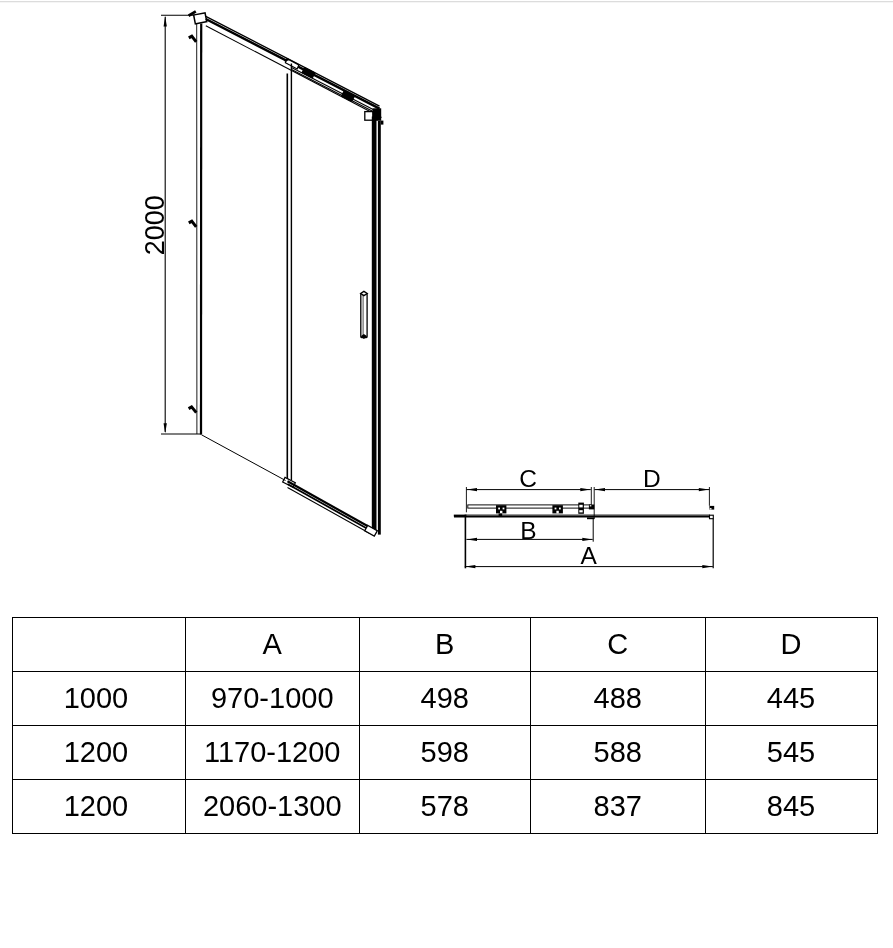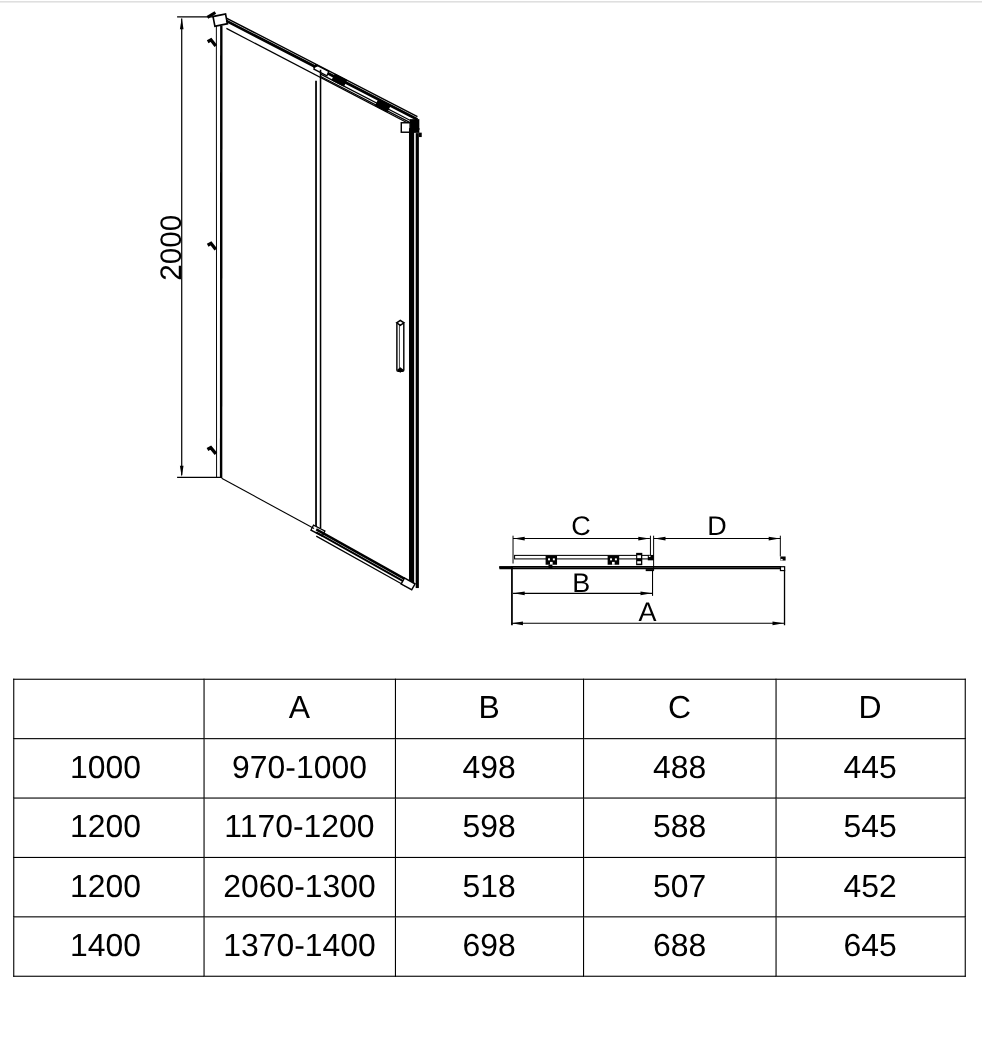--- a/index.html
+++ b/index.html
@@ -148,26 +148,19 @@
 <tr>
           <td>1200</td>
           <td>1170-1200</td>
           <td>598</td>
           <td>588</td>
           <td>545</td>
         </tr>
 <tr>
           <td>1200</td>
           <td>2060-1300</td>
-          <td>518</td>
-          <td>507</td>
-          <td>452</td>
-        </tr>
-<tr>
-          <td>1400</td>
-          <td>1370-1400</td>
-          <td>698</td>
-          <td>688</td>
-          <td>645</td>
+          <td>578</td>
+          <td>837</td>
+          <td>845</td>
         </tr>
 </tbody>
     </table>
 </div>
 
 </body></html>

